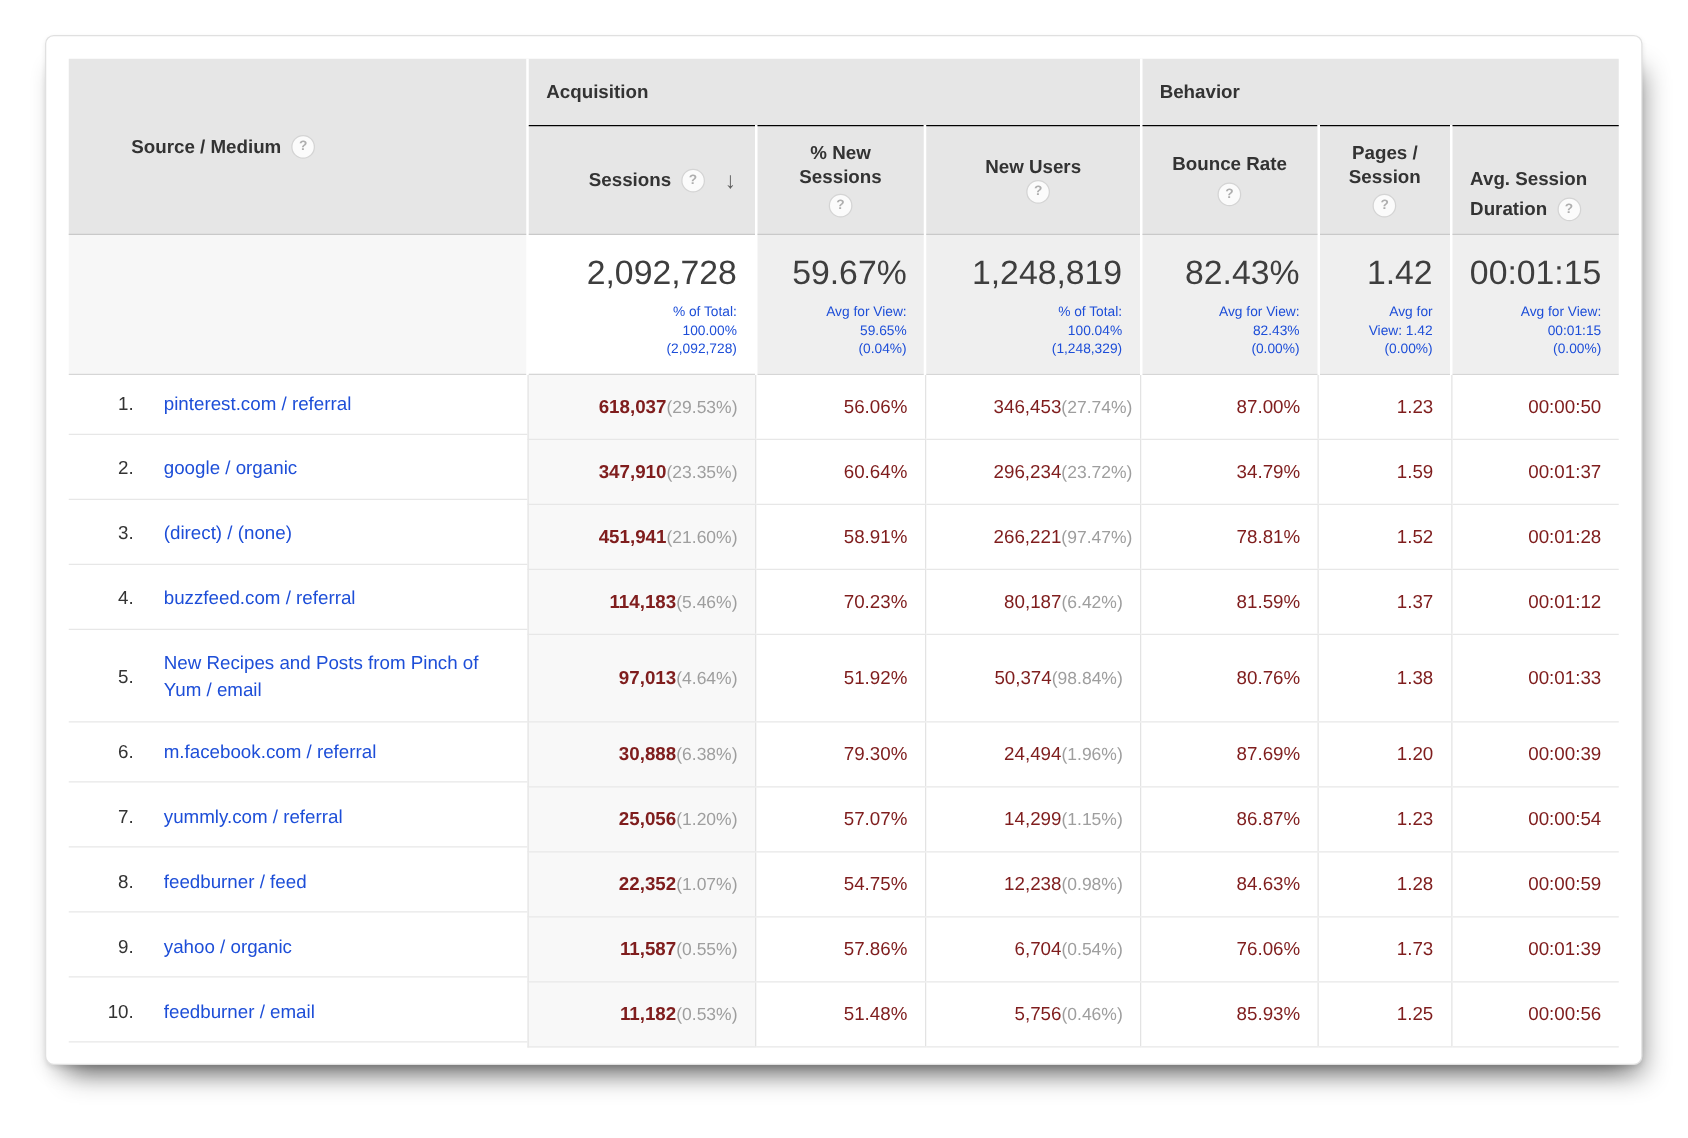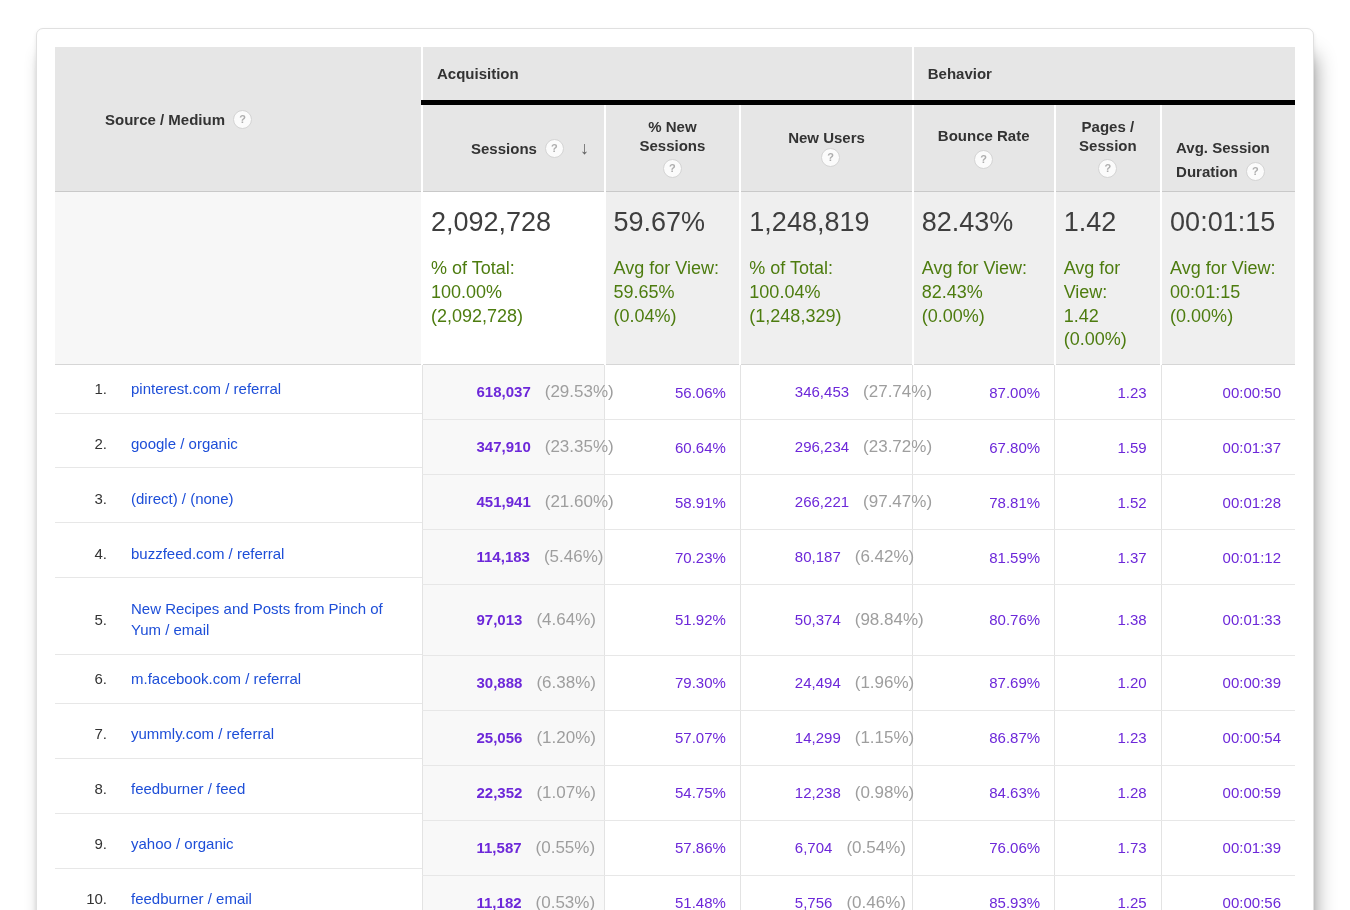--- a/index.html
+++ b/index.html
@@ -9,54 +9,54 @@
     border:1px solid #e0e0e0;border-radius:7px;padding:18px 18px 13px 18px;
     box-shadow: 10px 18px 20px -10px rgba(0,0,0,.45), -6px 14px 16px -12px rgba(0,0,0,.30), 0 2px 4px rgba(0,0,0,.08);
   }
   table{border-collapse:collapse;width:100%;table-layout:fixed;}
   col.w-src{width:362px}col.w-sess{width:180px}col.w-nsess{width:134px}
   col.w-nusers{width:170px}col.w-bounce{width:140px}col.w-pages{width:105px}col.w-dur{width:132px}
 
   
   thead th{background:#e6e6e6;color:#333;font-size:15px;font-weight:bold;padding:0;}
   th.th-source{text-align:left;vertical-align:middle;padding-left:16px;border-bottom:1px solid #c9c9c9;}
-  th.th-group{text-align:left;padding:18px 14px;border-left:2px solid #fff;border-bottom:5px solid #000000;}
+  th.th-group{text-align:left;padding:18px 14px;border-left:2px solid #fff;border-bottom:1px solid #000000;}
   tr.sub-row th{height:86px;vertical-align:middle;border-left:2px solid #fff;border-bottom:1px solid #c9c9c9;}
   .h-inline{display:flex;align-items:center;padding-left:14px;margin-left:34px;}
   .h-stack{display:flex;flex-direction:column;align-items:center;justify-content:center;line-height:1.25;}
   .h-left{display:flex;flex-direction:column;align-items:flex-start;padding-left:14px;line-height:1.6;margin-top:23px;}
   .h-left .line{display:flex;align-items:center;}
   .help{
     display:inline-flex;align-items:center;justify-content:center;flex:0 0 auto;
     width:17px;height:17px;border-radius:50%;background:#fbfbfb;border:1px solid #d4d4d4;
     color:#aeaeae;font-size:11px;font-weight:bold;margin-left:8px;cursor:pointer;
   }
   .h-stack .help{margin-left:0;margin-top:4px;}
   .sort{color:#5f5f5f;font-size:18px;font-weight:bold;margin-left:16px;cursor:pointer;}
 
   
   tr.summary td{
     background:#efefef;border-left:2px solid #fff;border-bottom:1px solid #d6d6d6;
-    vertical-align:top;padding:15px 14px 12px 8px;
+    text-align:right;vertical-align:top;padding:15px 14px 12px 8px;
   }
   tr.summary td.sum-src{background:#f7f7f7;border-left:none;}
   tr.summary td.sum-sess{background:#ffffff;}
   .big{font-size:27px;color:#3e3e3e;line-height:1.15;}
-  .sub{font-size:18px;color:#4d7c0f;line-height:1.32;margin-top:19px;white-space:pre-line;}
+  .sub{font-size:11px;color:#1d4ed8;line-height:1.32;margin-top:9px;white-space:pre-line;}
 
   
   tbody td{border-bottom:1px solid #e7e7e7;font-size:15px;color:#333;}
   td.c-num{text-align:right;padding:17px 14px;border-left:1px solid #e3e3e3;}
   td.c-sess{background:#f8f8f8;}
   td.c-src{padding:13px 8px 13px 18px;display:flex;align-items:center;border-bottom:1px solid #e7e7e7;}
   .rank{flex:0 0 34px;text-align:right;margin-right:24px;color:#333;}
   .src-link{color:#1d4ed8;text-decoration:none;cursor:pointer;line-height:1.45;}
-  .v{color:#6d28d9;margin-left:40px;}
+  .v{color:#7f1d1d;margin-left:40px;}
   .v.b{font-weight:bold;}
-  .pct{color:#9e9e9e;font-size:17px;margin-left:14px;text-align:right;}
+  .pct{color:#9e9e9e;font-size:14px;margin-left:0;text-align:right;}
 </style>
 </head>
 <body>
 
 <div class="stage">
   <div class="card">
     <table>
       <colgroup>
         <col class="w-src">
           <col class="w-sess">
@@ -180,21 +180,21 @@
           <td class="c-num"><span class="v">00:00:50</span></td>
         </tr>
         <tr>
           <td class="c-src">
               <span class="rank">2.</span>
               <a class="src-link">google / organic</a>
             </td>
           <td class="c-num c-sess"><span class="v b">347,910</span><span class="pct">(23.35%)</span></td>
           <td class="c-num"><span class="v">60.64%</span></td>
           <td class="c-num"><span class="v">296,234</span><span class="pct">(23.72%)</span></td>
-          <td class="c-num"><span class="v">67.80%</span></td>
+          <td class="c-num"><span class="v">34.79%</span></td>
           <td class="c-num"><span class="v">1.59</span></td>
           <td class="c-num"><span class="v">00:01:37</span></td>
         </tr>
         <tr>
           <td class="c-src">
               <span class="rank">3.</span>
               <a class="src-link">(direct) / (none)</a>
             </td>
           <td class="c-num c-sess"><span class="v b">451,941</span><span class="pct">(21.60%)</span></td>
           <td class="c-num"><span class="v">58.91%</span></td>

